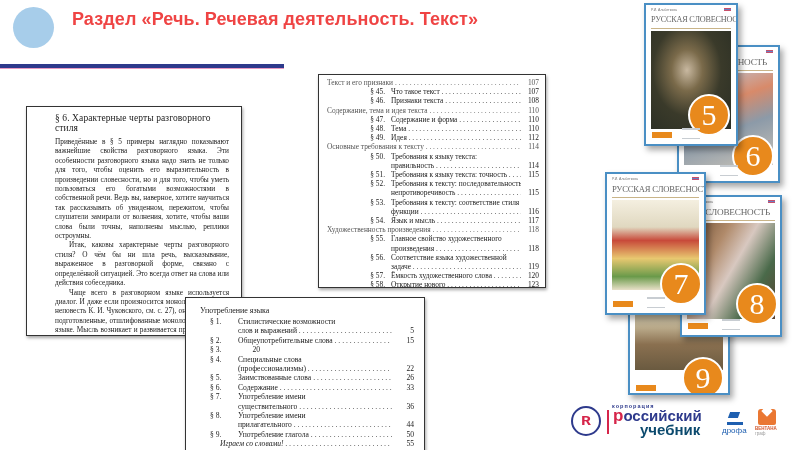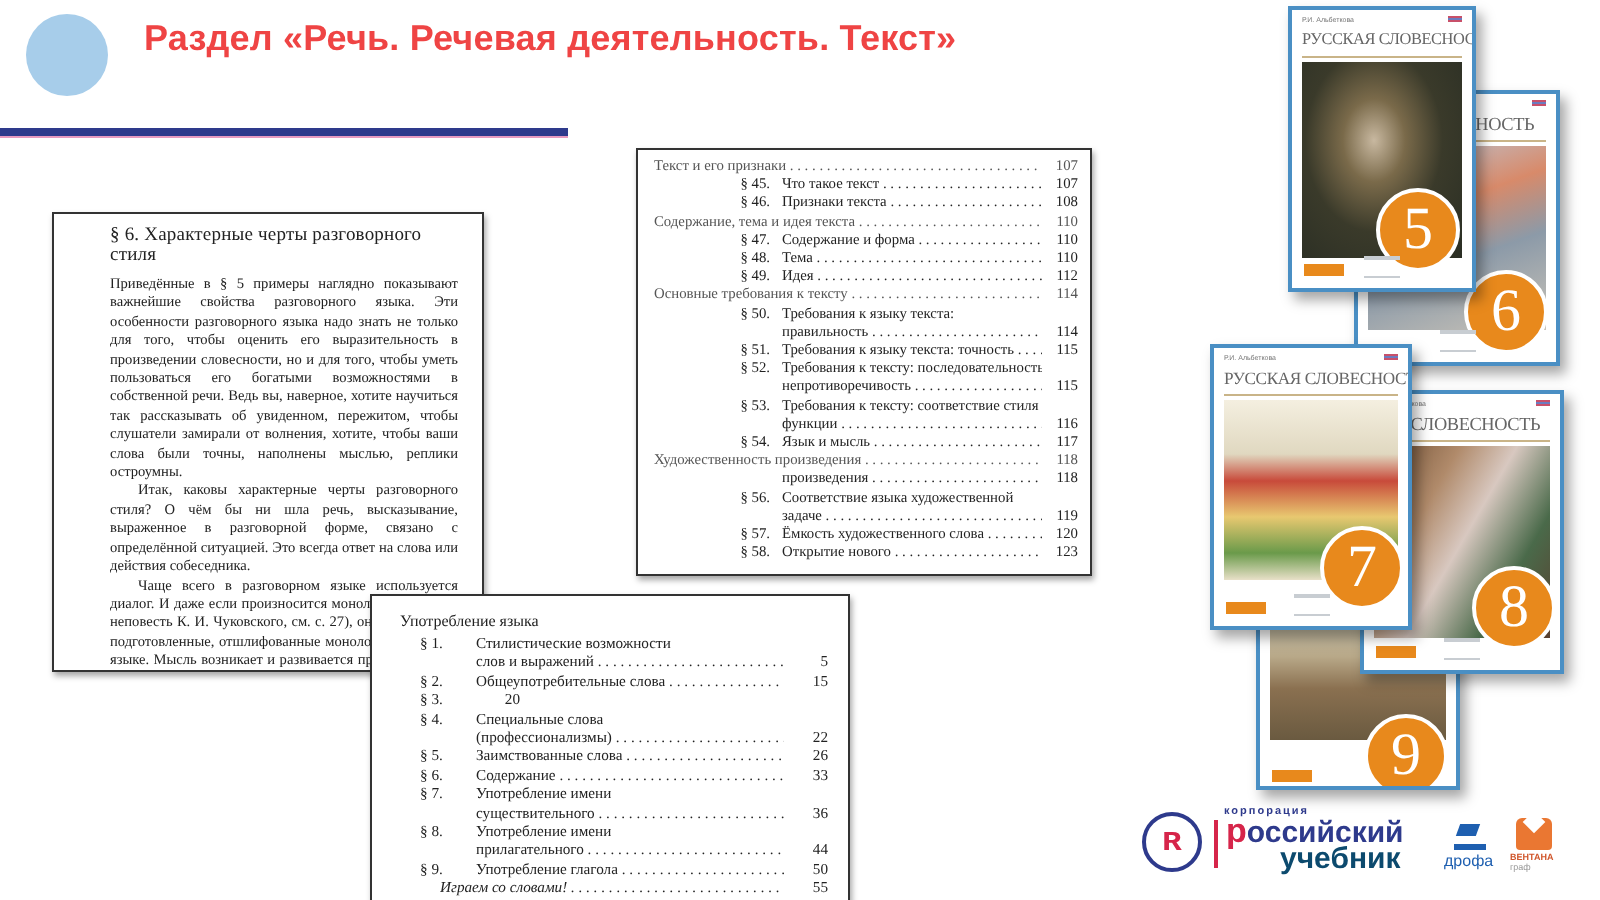--- a/index.html
+++ b/index.html
@@ -148,20 +148,25 @@
       </div>
       <div class="toc-row item">
         <span class="num">§ 54.</span>
         <span class="txt">Язык и мысль</span>
         <span class="pg">117</span>
       </div>
       <div class="toc-row sec">
         <span class="txt">Художественность произведения</span>
         <span class="pg">118</span>
       </div>
+      <div class="toc-row nodots">
+        <span class="num">§ 55.</span>
+        <span class="txt">Главное свойство художественного</span>
+        <span class="pg"></span>
+      </div>
       <div class="toc-row cont">
         <span class="num"></span>
         <span class="txt">произведения</span>
         <span class="pg">118</span>
       </div>
       <div class="toc-row nodots">
         <span class="num">§ 56.</span>
         <span class="txt">Соответствие языка художественной</span>
         <span class="pg"></span>
       </div>

